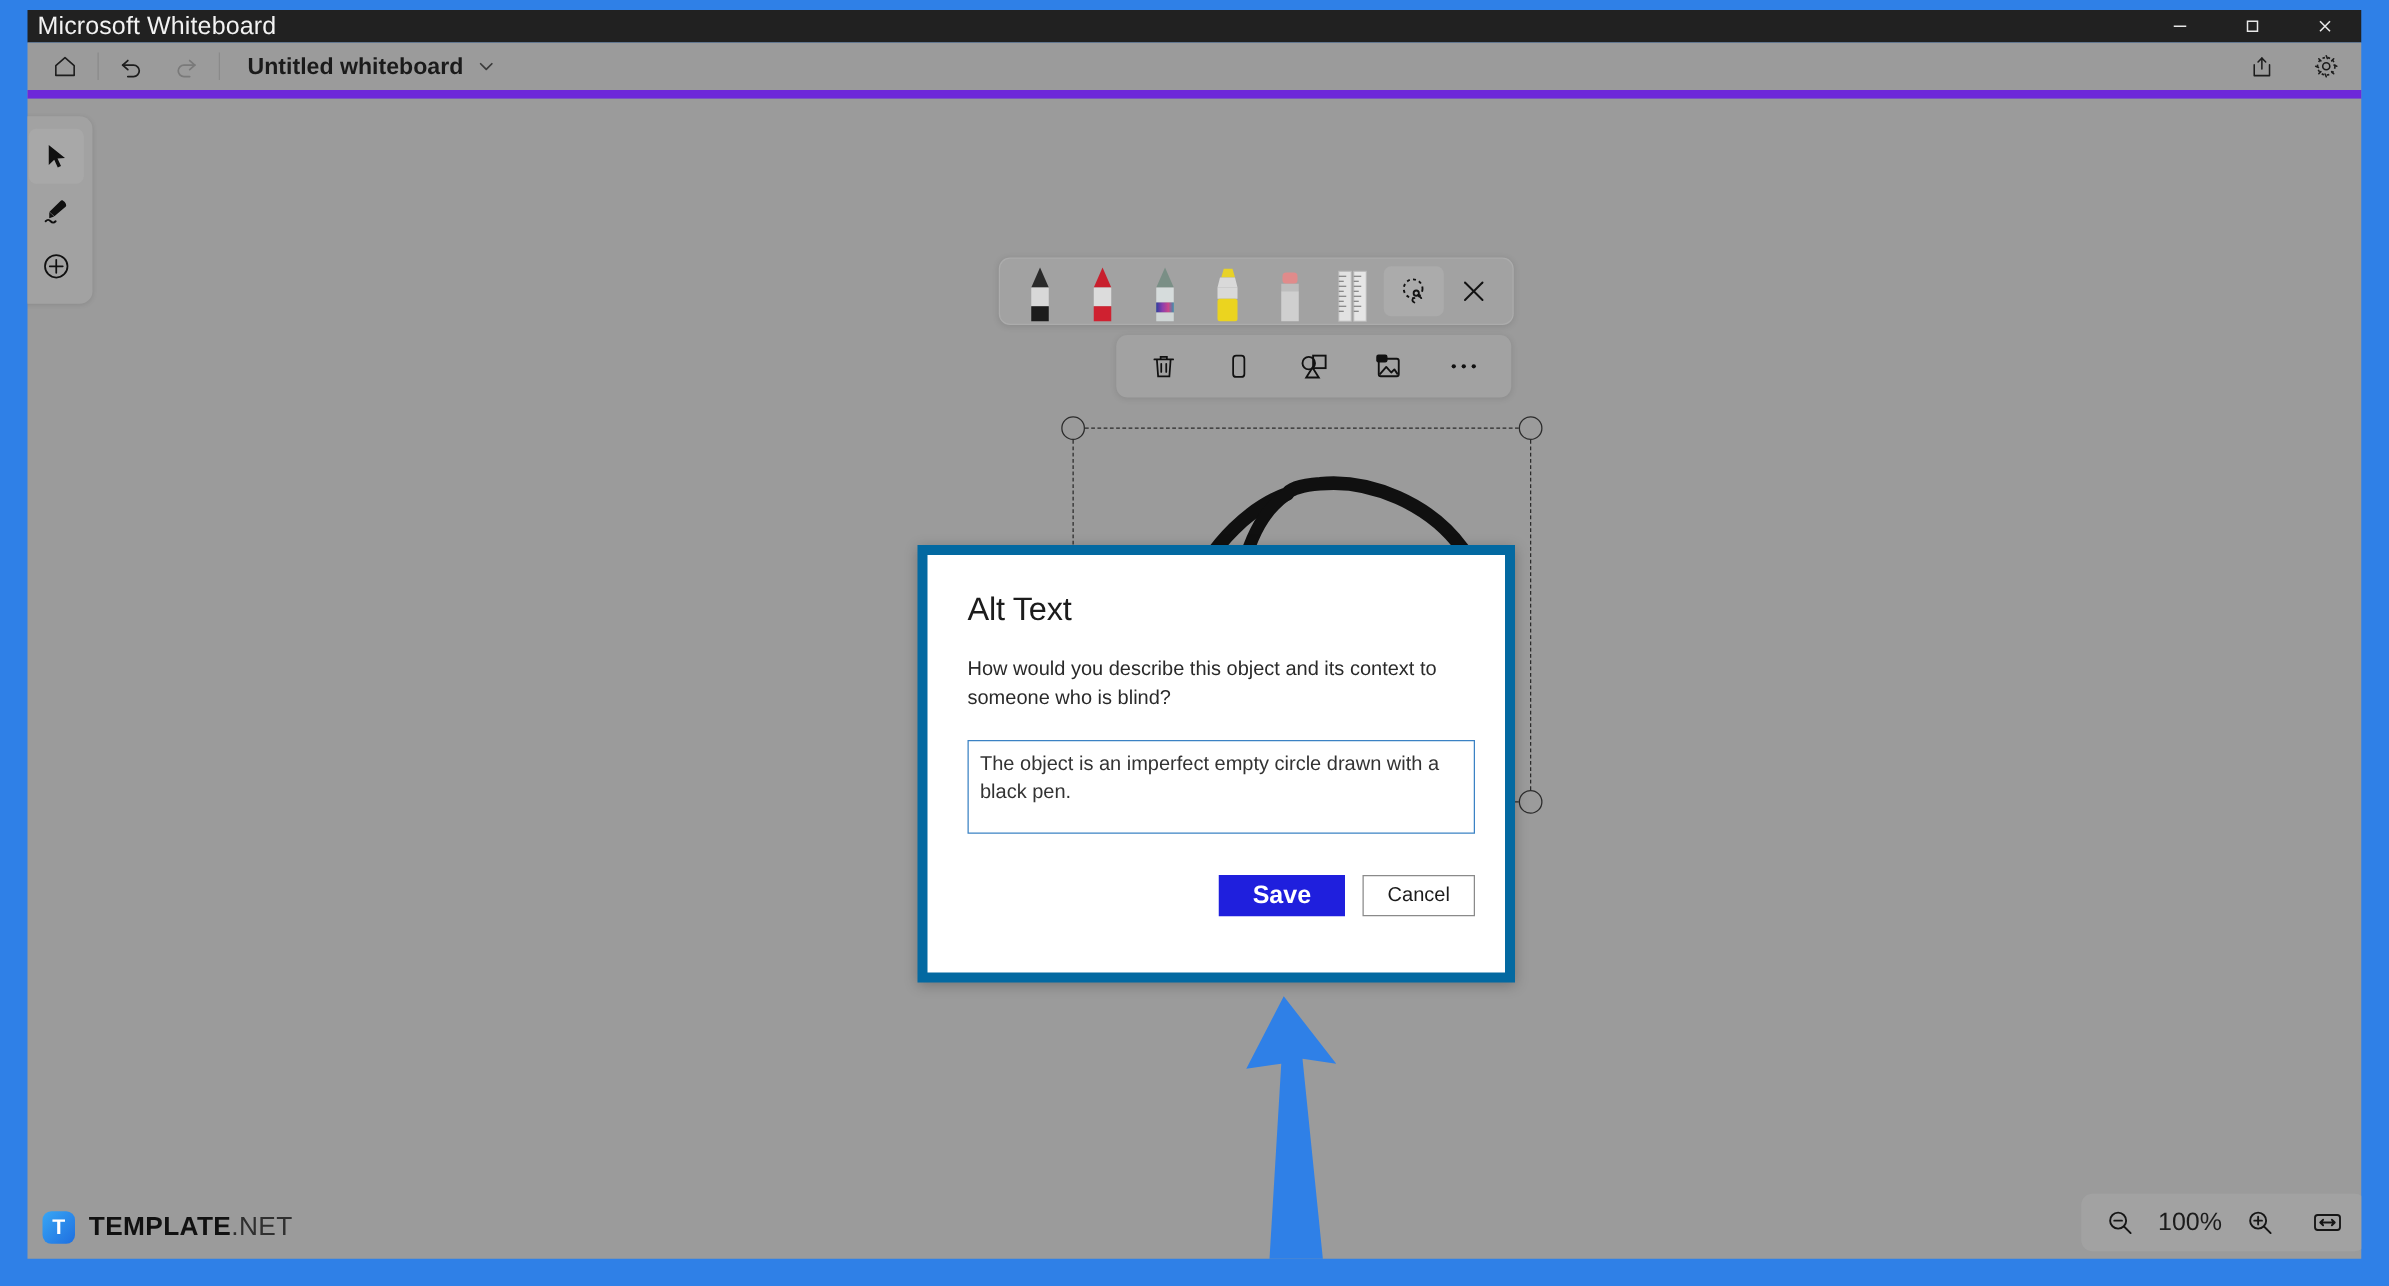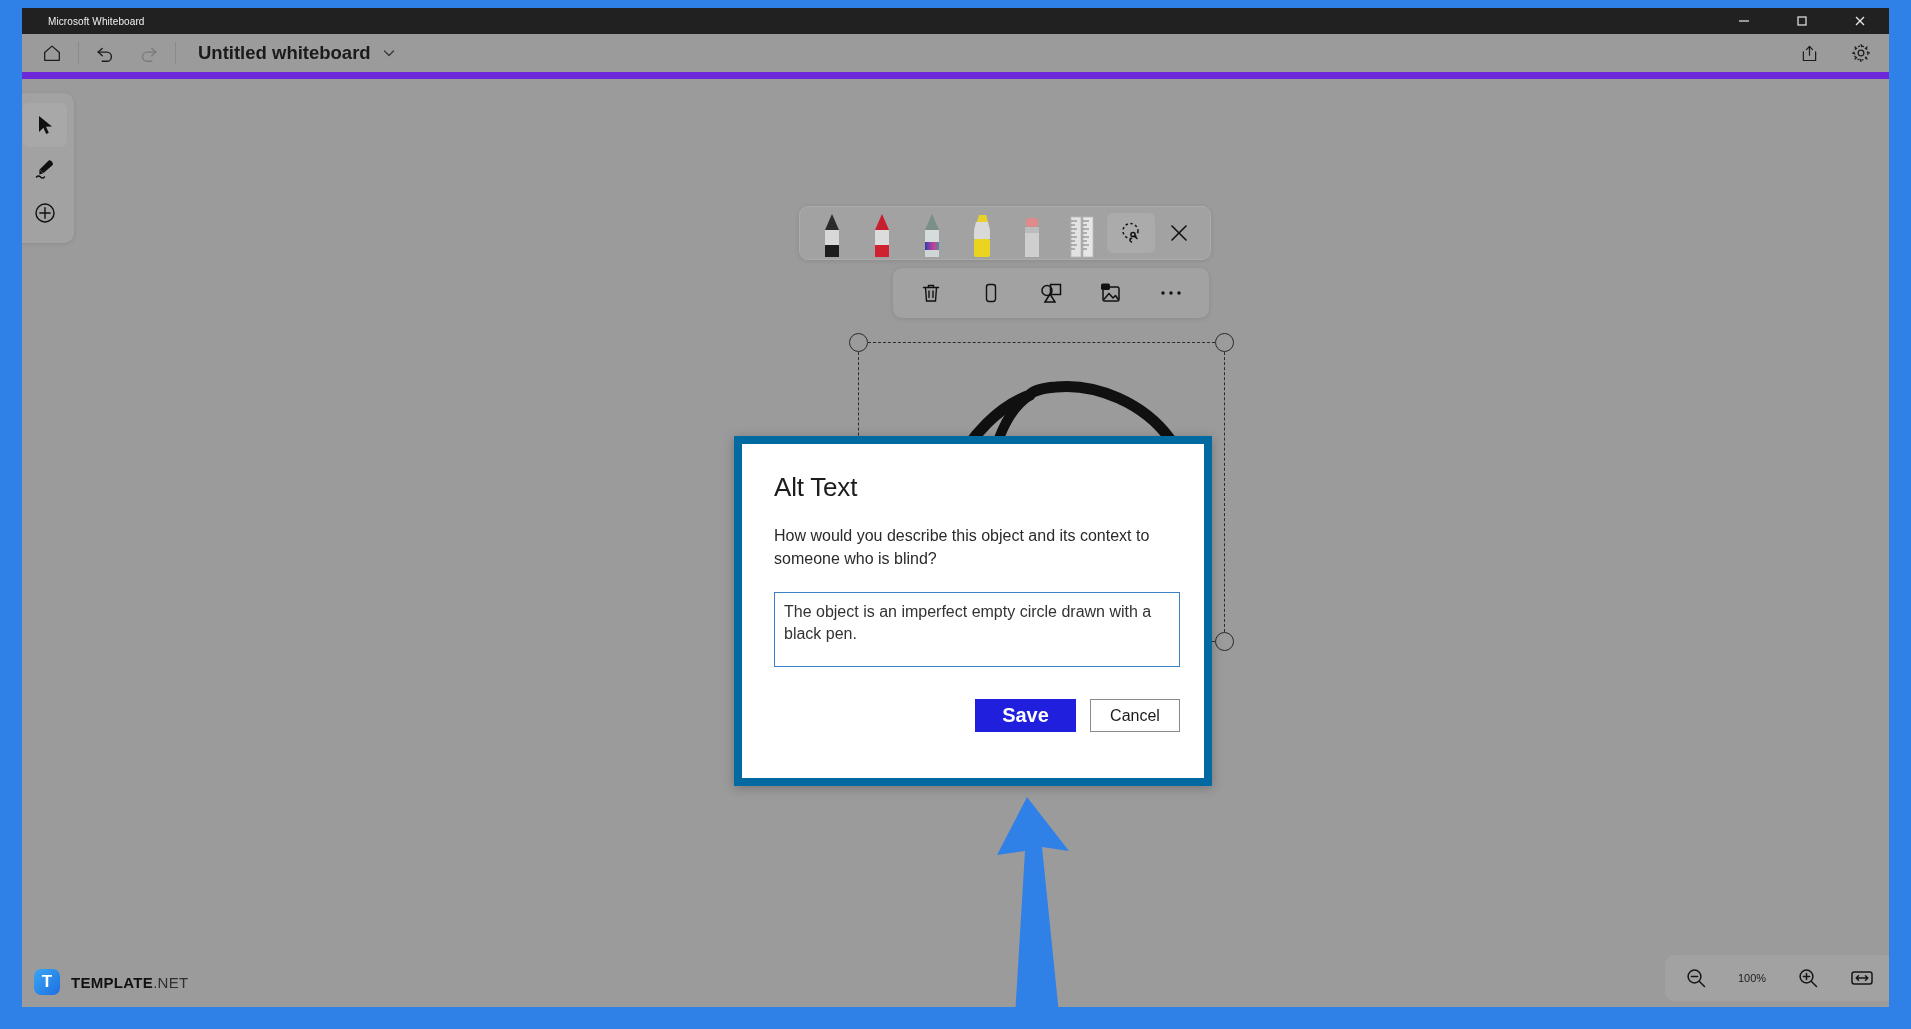--- a/index.html
+++ b/index.html
@@ -24,22 +24,22 @@
   #titlebar {
     position: absolute;
     left: 22px; top: 8px; right: 22px;
     height: 26px;
     background: #212121;
     display: flex;
     align-items: center;
   }
   #titlebar-title {
     color: #f2f2f2;
-    font-size: 10px;
-    margin-left: 26px;
+    font-size: 20px;
+    margin-left: 8px;
     letter-spacing: 0.1px;
     white-space: nowrap;
   }
   #window-controls {
     margin-left: auto;
     display: flex;
     height: 100%;
   }
   .wc {
     width: 58px; height: 26px;
@@ -238,41 +238,41 @@
     display: flex; align-items: center; gap: 11px;
   }
   #wm-logo {
     width: 26px; height: 26px;
     border-radius: 7px;
     background: linear-gradient(135deg,#37a6f5,#1f6fe0);
     display: flex; align-items: center; justify-content: center;
     color: #fff; font-weight: bold; font-size: 17px;
     font-family: "Liberation Sans", sans-serif;
   }
-  #wm-text { font-size: 15px; letter-spacing: 0.3px; white-space: nowrap; }
+  #wm-text { font-size: 21px; letter-spacing: 0.3px; white-space: nowrap; }
   #wm-bold { font-weight: bold; color: #111111; }
   #wm-light { color: #2f2f2f; font-weight: normal; }
 
   
   #zoom-controls {
     position: absolute;
     right: -4px; bottom: 6px;
     height: 46px;
     background: #a2a2a2;
     border-radius: 9px;
     display: flex; align-items: center;
     padding: 0 4px;
   }
   .zoom-btn {
     width: 54px; height: 40px;
     display: flex; align-items: center; justify-content: center;
     color: #161616;
   }
   #zoom-level {
-    font-size: 11px; color: #1c1c1c;
+    font-size: 20px; color: #1c1c1c;
     min-width: 58px; text-align: center;
   }
 </style>
 </head>
 <body>
 
 <div id="app-frame">
 
   <div id="titlebar">
     <span id="titlebar-title">Microsoft Whiteboard</span>

